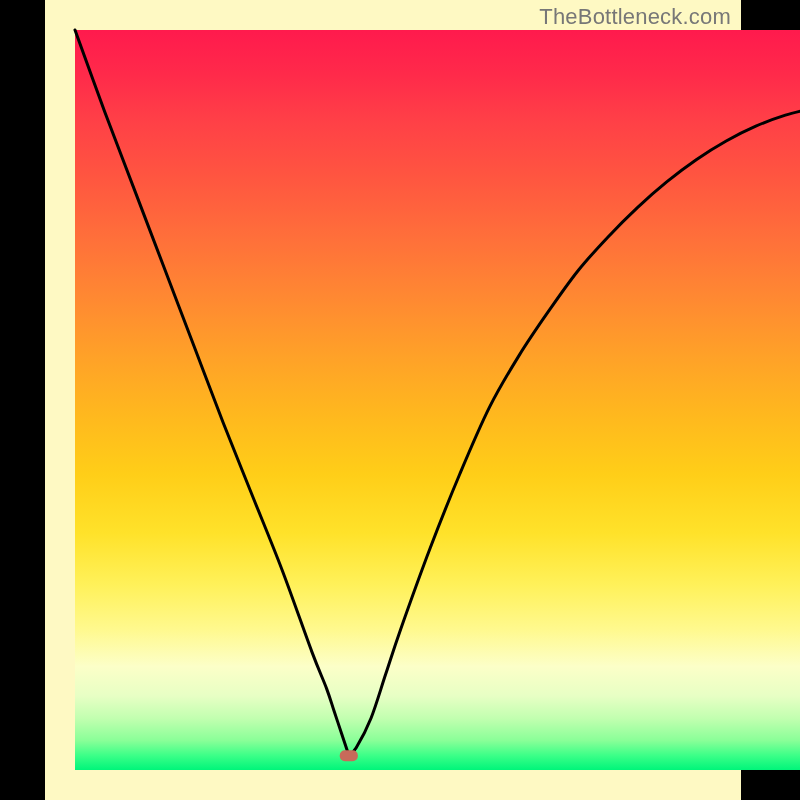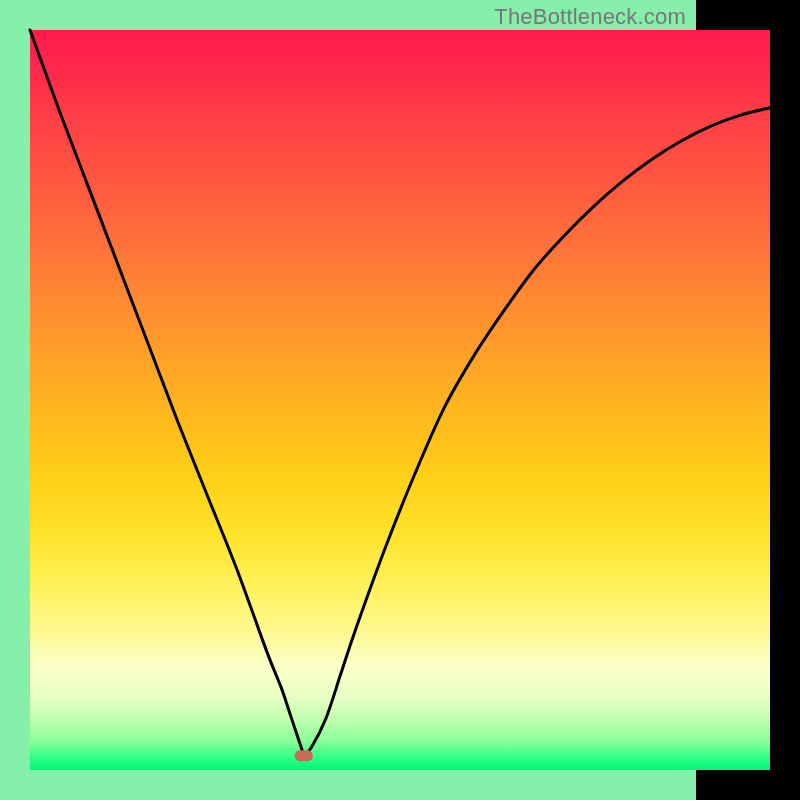--- a/index.html
+++ b/index.html
@@ -8,21 +8,22 @@
     width: 800px;
     height: 800px;
     overflow: hidden;
     background: #000;
     font-family: Arial, Helvetica, sans-serif;
   }
   .frame {
     position: relative;
     width: 696px;
     height: 800px;
-    background: #86efac;
+    background: #fef9c3;
+    margin-left: 45px;
   }
   .plot-area {
     position: absolute;
     left: 30px;
     top: 30px;
     width: 740px;
     height: 740px;
     
     background: linear-gradient(to bottom,
       #ff1a4d 0%,

